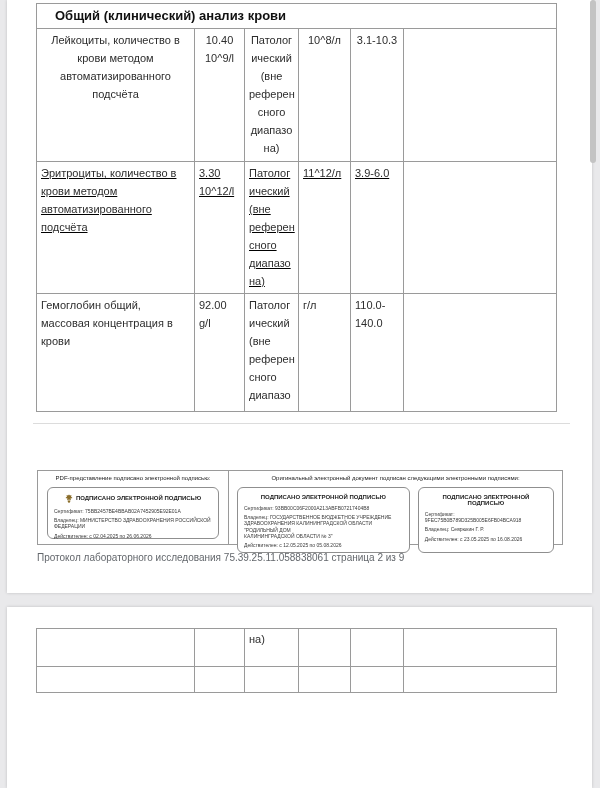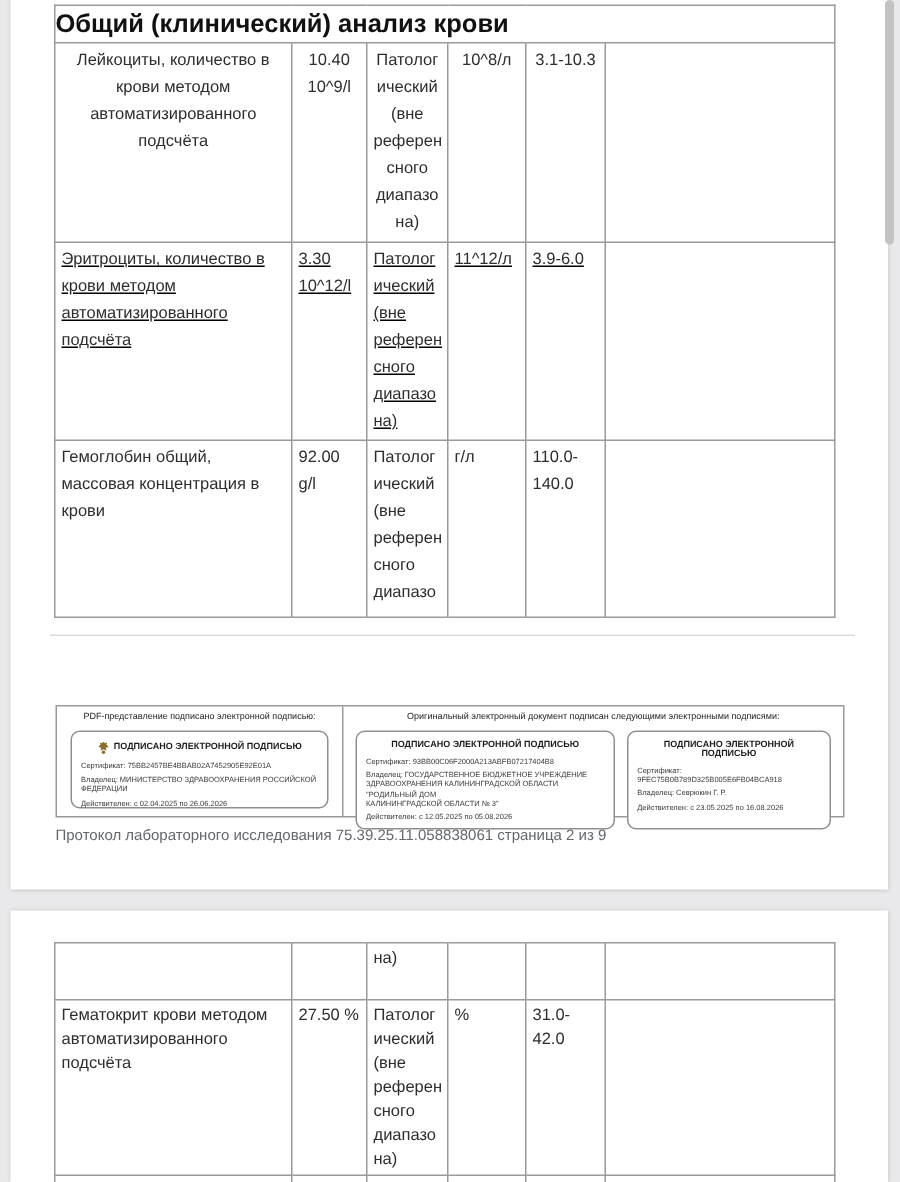--- a/index.html
+++ b/index.html
@@ -20,21 +20,21 @@
     border-collapse:collapse;table-layout:fixed;
   }
   #page1 table.labtable{top:3px;}
   #page2 table.labtable{top:21px;}
   table.labtable td{
     border:1px solid #9a9a9a;vertical-align:top;
     padding:2px 4px;font-size:11px;line-height:18px;color:#2d2d2d;
     white-space:pre-line;overflow:hidden;
   }
   #page2 table.labtable td{line-height:16px;}
-  tr.section-title td{font-weight:bold;font-size:17px;padding:3px 0;color:#111;}
+  tr.section-title td{font-weight:bold;font-size:13px;padding:3px 18px;color:#111;}
 
   .rule{position:absolute;left:26px;top:423px;width:537px;height:1px;background:#dcdcdc;}
 
   .sig-wrap{
     position:absolute;left:30px;top:470px;width:526px;height:75px;
     border:1px solid #9a9a9a;box-sizing:border-box;display:flex;background:#fff;
   }
   .sig-cell{box-sizing:border-box;padding:4px 8px 5px;display:flex;flex-direction:column;}
   .sig-cell.left{width:191px;border-right:1px solid #9a9a9a;}
   .sig-cell.right{flex:1;}
@@ -192,37 +192,20 @@
     </colgroup>
     <tbody>
         <tr style="height:38px;">
       <td></td>
       <td></td>
       <td>на)</td>
       <td></td>
       <td></td>
       <td></td>
     </tr>
-    <tr style="height:112px;">
-      <td>Гематокрит крови методом
-автоматизированного
-подсчёта</td>
-      <td>27.50 %</td>
-      <td>Патолог
-ический
-(вне
-референ
-сного
-диапазо
-на)</td>
-      <td>%</td>
-      <td>31.0-
-42.0</td>
-      <td></td>
-    </tr>
     <tr style="height:26px;">
       <td></td>
       <td></td>
       <td></td>
       <td></td>
       <td></td>
       <td></td>
     </tr>
   </tbody>
     </table>

